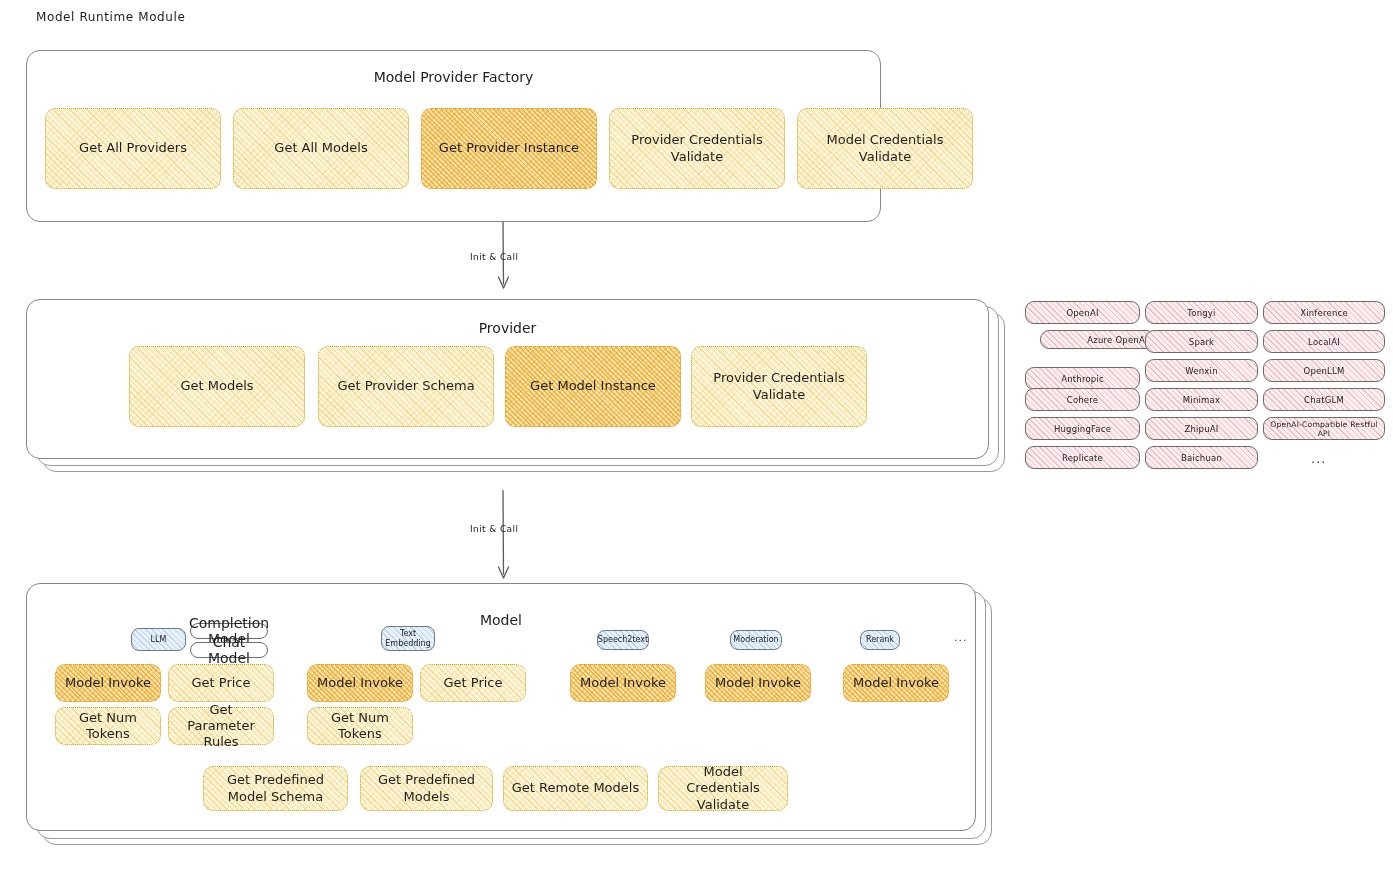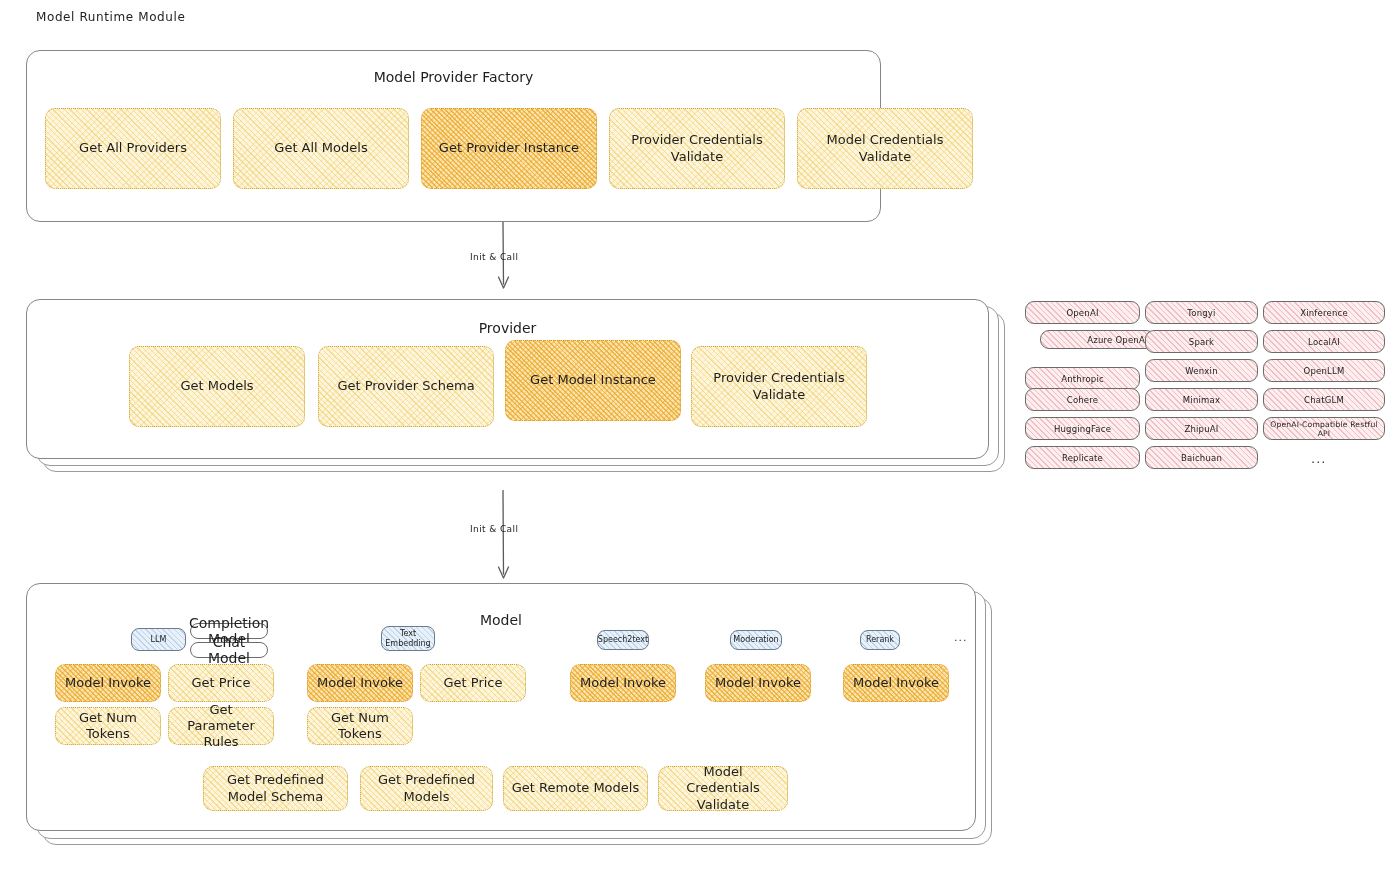--- a/index.html
+++ b/index.html
@@ -193,21 +193,21 @@
   <div class="arrow-label" style="left:0px; top:30px;">Init &amp; Call</div>
 </div>
 
 <div class="stack-layer" style="left:42px; top:312px; width:963px; height:160px;"></div>
 <div class="stack-layer" style="left:36px; top:306px; width:963px; height:160px;"></div>
 <div class="sketch-card" style="left:26px; top:299px; width:963px; height:160px; z-index:2;">
   <div class="card-title" style="top:20px;">Provider</div>
 
   <div class="fn" style="left:102px; top:46px; width:176px; height:81px;">Get Models</div>
   <div class="fn" style="left:291px; top:46px; width:176px; height:81px;">Get Provider Schema</div>
-  <div class="fn hl" style="left:478px; top:40px; width:176px; height:81px;">Get Model Instance</div>
+  <div class="fn hl" style="left:478px; top:46px; width:176px; height:81px;">Get Model Instance</div>
   <div class="fn" style="left:664px; top:46px; width:176px; height:81px;">Provider Credentials Validate</div>
 </div>
 
 <div style="position:absolute; left:1025px; top:301px; width:360px; height:175px;">
 
   <div class="chip-provider" style="left:0px;   top:0px;   width:115px; height:23px;">OpenAI</div>
   <div class="chip-provider" style="left:15px;   top:29px;  width:115px; height:19px;padding-left:40px;">Azure OpenAI</div>
   <div class="chip-provider" style="left:0px;   top:58px;  width:115px; height:23px;margin-top:8px;">Anthropic</div>
   <div class="chip-provider" style="left:0px;   top:87px;  width:115px; height:23px;">Cohere</div>
   <div class="chip-provider" style="left:0px;   top:116px; width:115px; height:23px;">HuggingFace</div>

